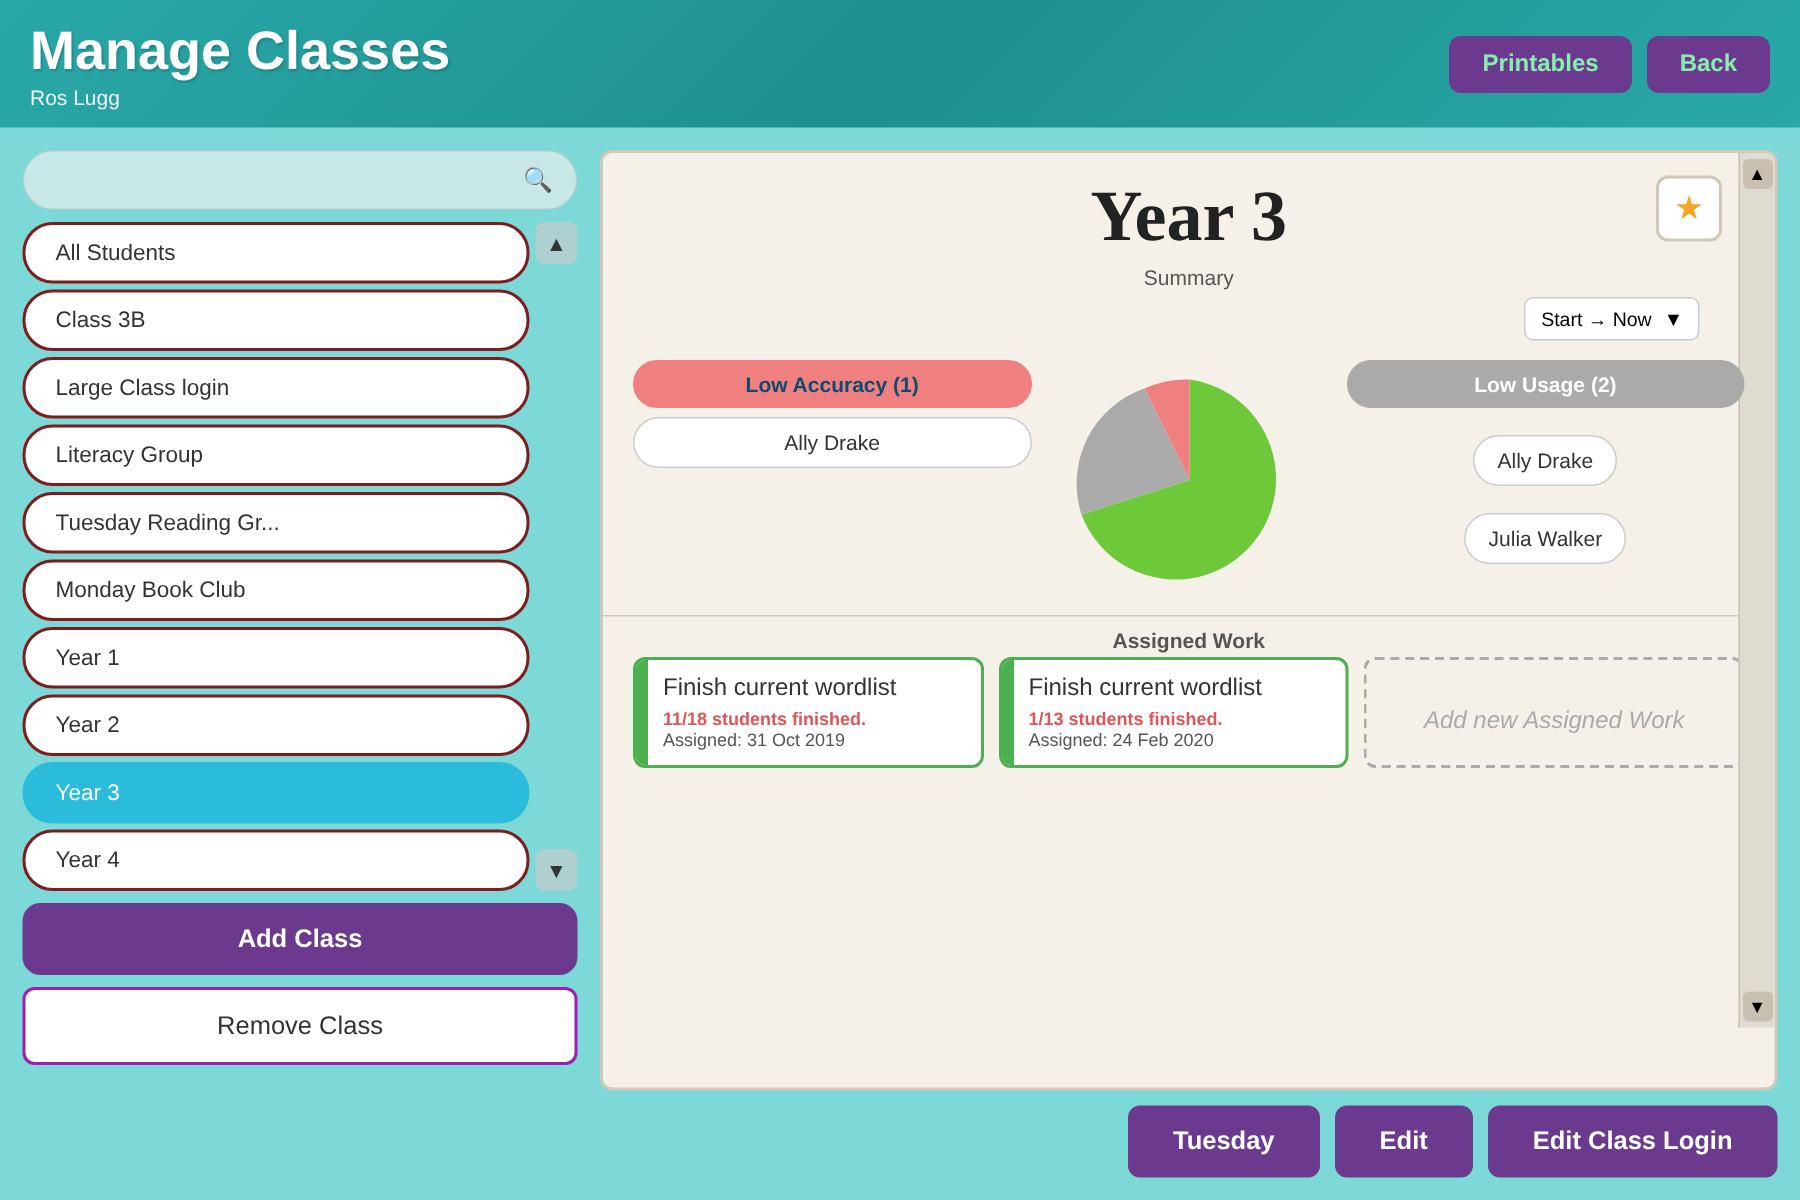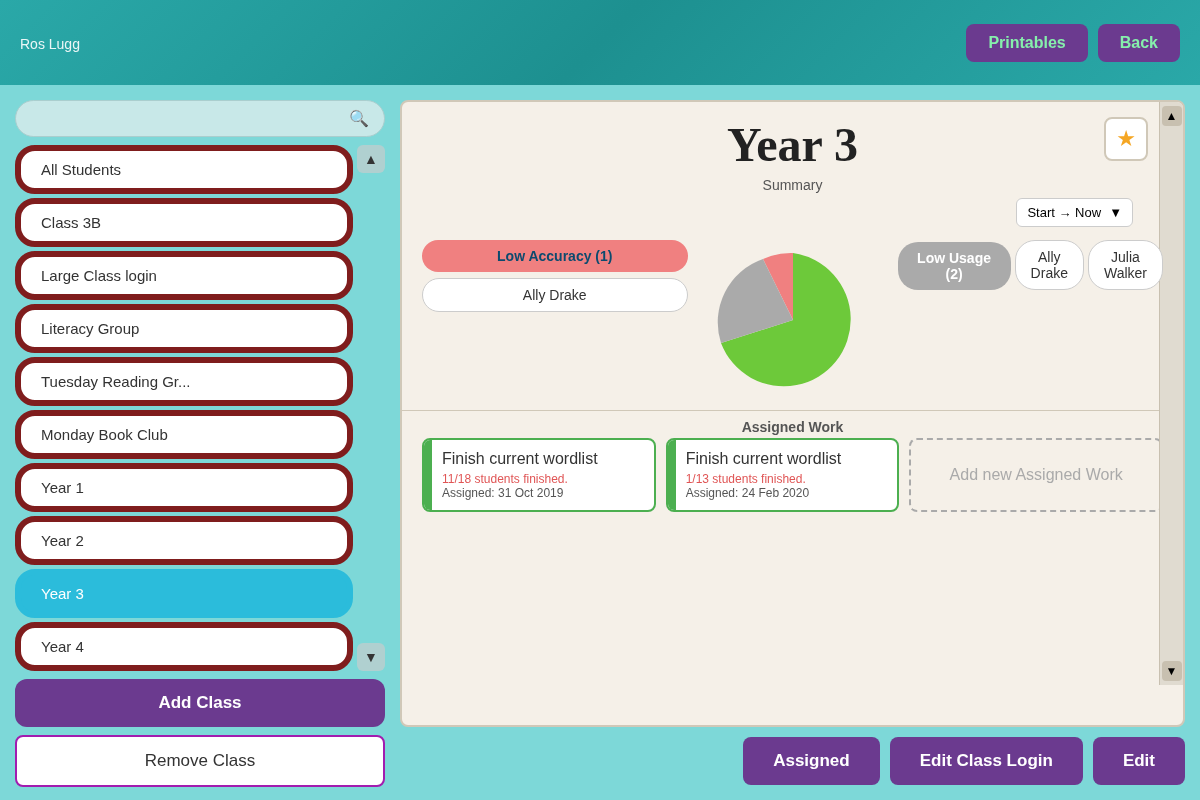--- a/index.html
+++ b/index.html
@@ -83,21 +83,21 @@
       width: 100%;
       font-family: inherit;
     }
     .search-icon {
       color: #888;
       font-size: 16px;
     }
 
     .class-item {
       background: white;
-      border: 6px solid #7f1d1d;
+      border: 2px solid #7f1d1d;
       border-radius: 20px;
       padding: 10px 20px;
       font-size: 15px;
       cursor: pointer;
       text-align: left;
       font-family: inherit;
       color: #333;
     }
     .class-item.active {
       background: #2bbcdb;
@@ -282,23 +282,23 @@
       width: 180px;
       height: 160px;
       display: flex;
       align-items: center;
       justify-content: center;
     }
 
     .summary-right {
       flex: 1;
       display: flex;
-      flex-direction: row;
-      gap: 4px;
-      align-items: flex-end;
+      flex-direction: column;
+      gap: 18px;
+      align-items: center;
     }
     .date-range-select {
       background: white;
       border: 1px solid #ccc;
       border-radius: 6px;
       padding: 6px 10px;
       font-size: 13px;
       cursor: pointer;
       display: flex;
       align-items: center;
@@ -365,34 +365,35 @@
       font-size: 16px;
       font-weight: normal;
       color: #333;
       margin-bottom: 4px;
     }
     .work-card-detail {
       font-size: 12px;
       color: #555;
     }
     .work-card-detail span {
-      font-weight: normal;
+      font-weight: bold;
       color: #e05555;
     }
 
     .add-work-card {
       flex: 1;
       border: 2px dashed #aaa;
       border-radius: 8px;
       padding: 20px;
       background: transparent;
       display: flex;
-      align-items: center;
+      align-items: flex-end;
       justify-content: center;
       cursor: pointer;
+      font-style: italic;
     }
     .add-work-label {
       font-size: 16px;
       color: #aaa;
       text-align: center;
     }
 
     
     .bottom-actions {
       display: flex;
@@ -410,20 +411,21 @@
       font-weight: bold;
       cursor: pointer;
       font-family: inherit;
     }
   </style>
 </head>
 <body>
 
 <div class="header">
   <div class="header-left">
+    <div class="title">Manage Classes</div>
     <div class="subtitle">Ros Lugg</div>
   </div>
   <div class="header-right">
     <button class="header-btn">Printables</button>
     <button class="header-btn">Back</button>
   </div>
 </div>
 
 <div class="main">
 
@@ -533,19 +535,19 @@
 
           <div class="add-work-card">
             <div class="add-work-label">Add new Assigned Work</div>
           </div>
         </div>
       </div>
 
     </div>
 
     <div class="bottom-actions">
-      <button class="action-btn">Assigned</button>
+      <button class="action-btn">Tuesday</button>
+      <button class="action-btn">Edit</button>
       <button class="action-btn">Edit Class Login</button>
-      <button class="action-btn">Edit</button>
     </div>
 
   </div>
 </div>
 
 </body></html>

